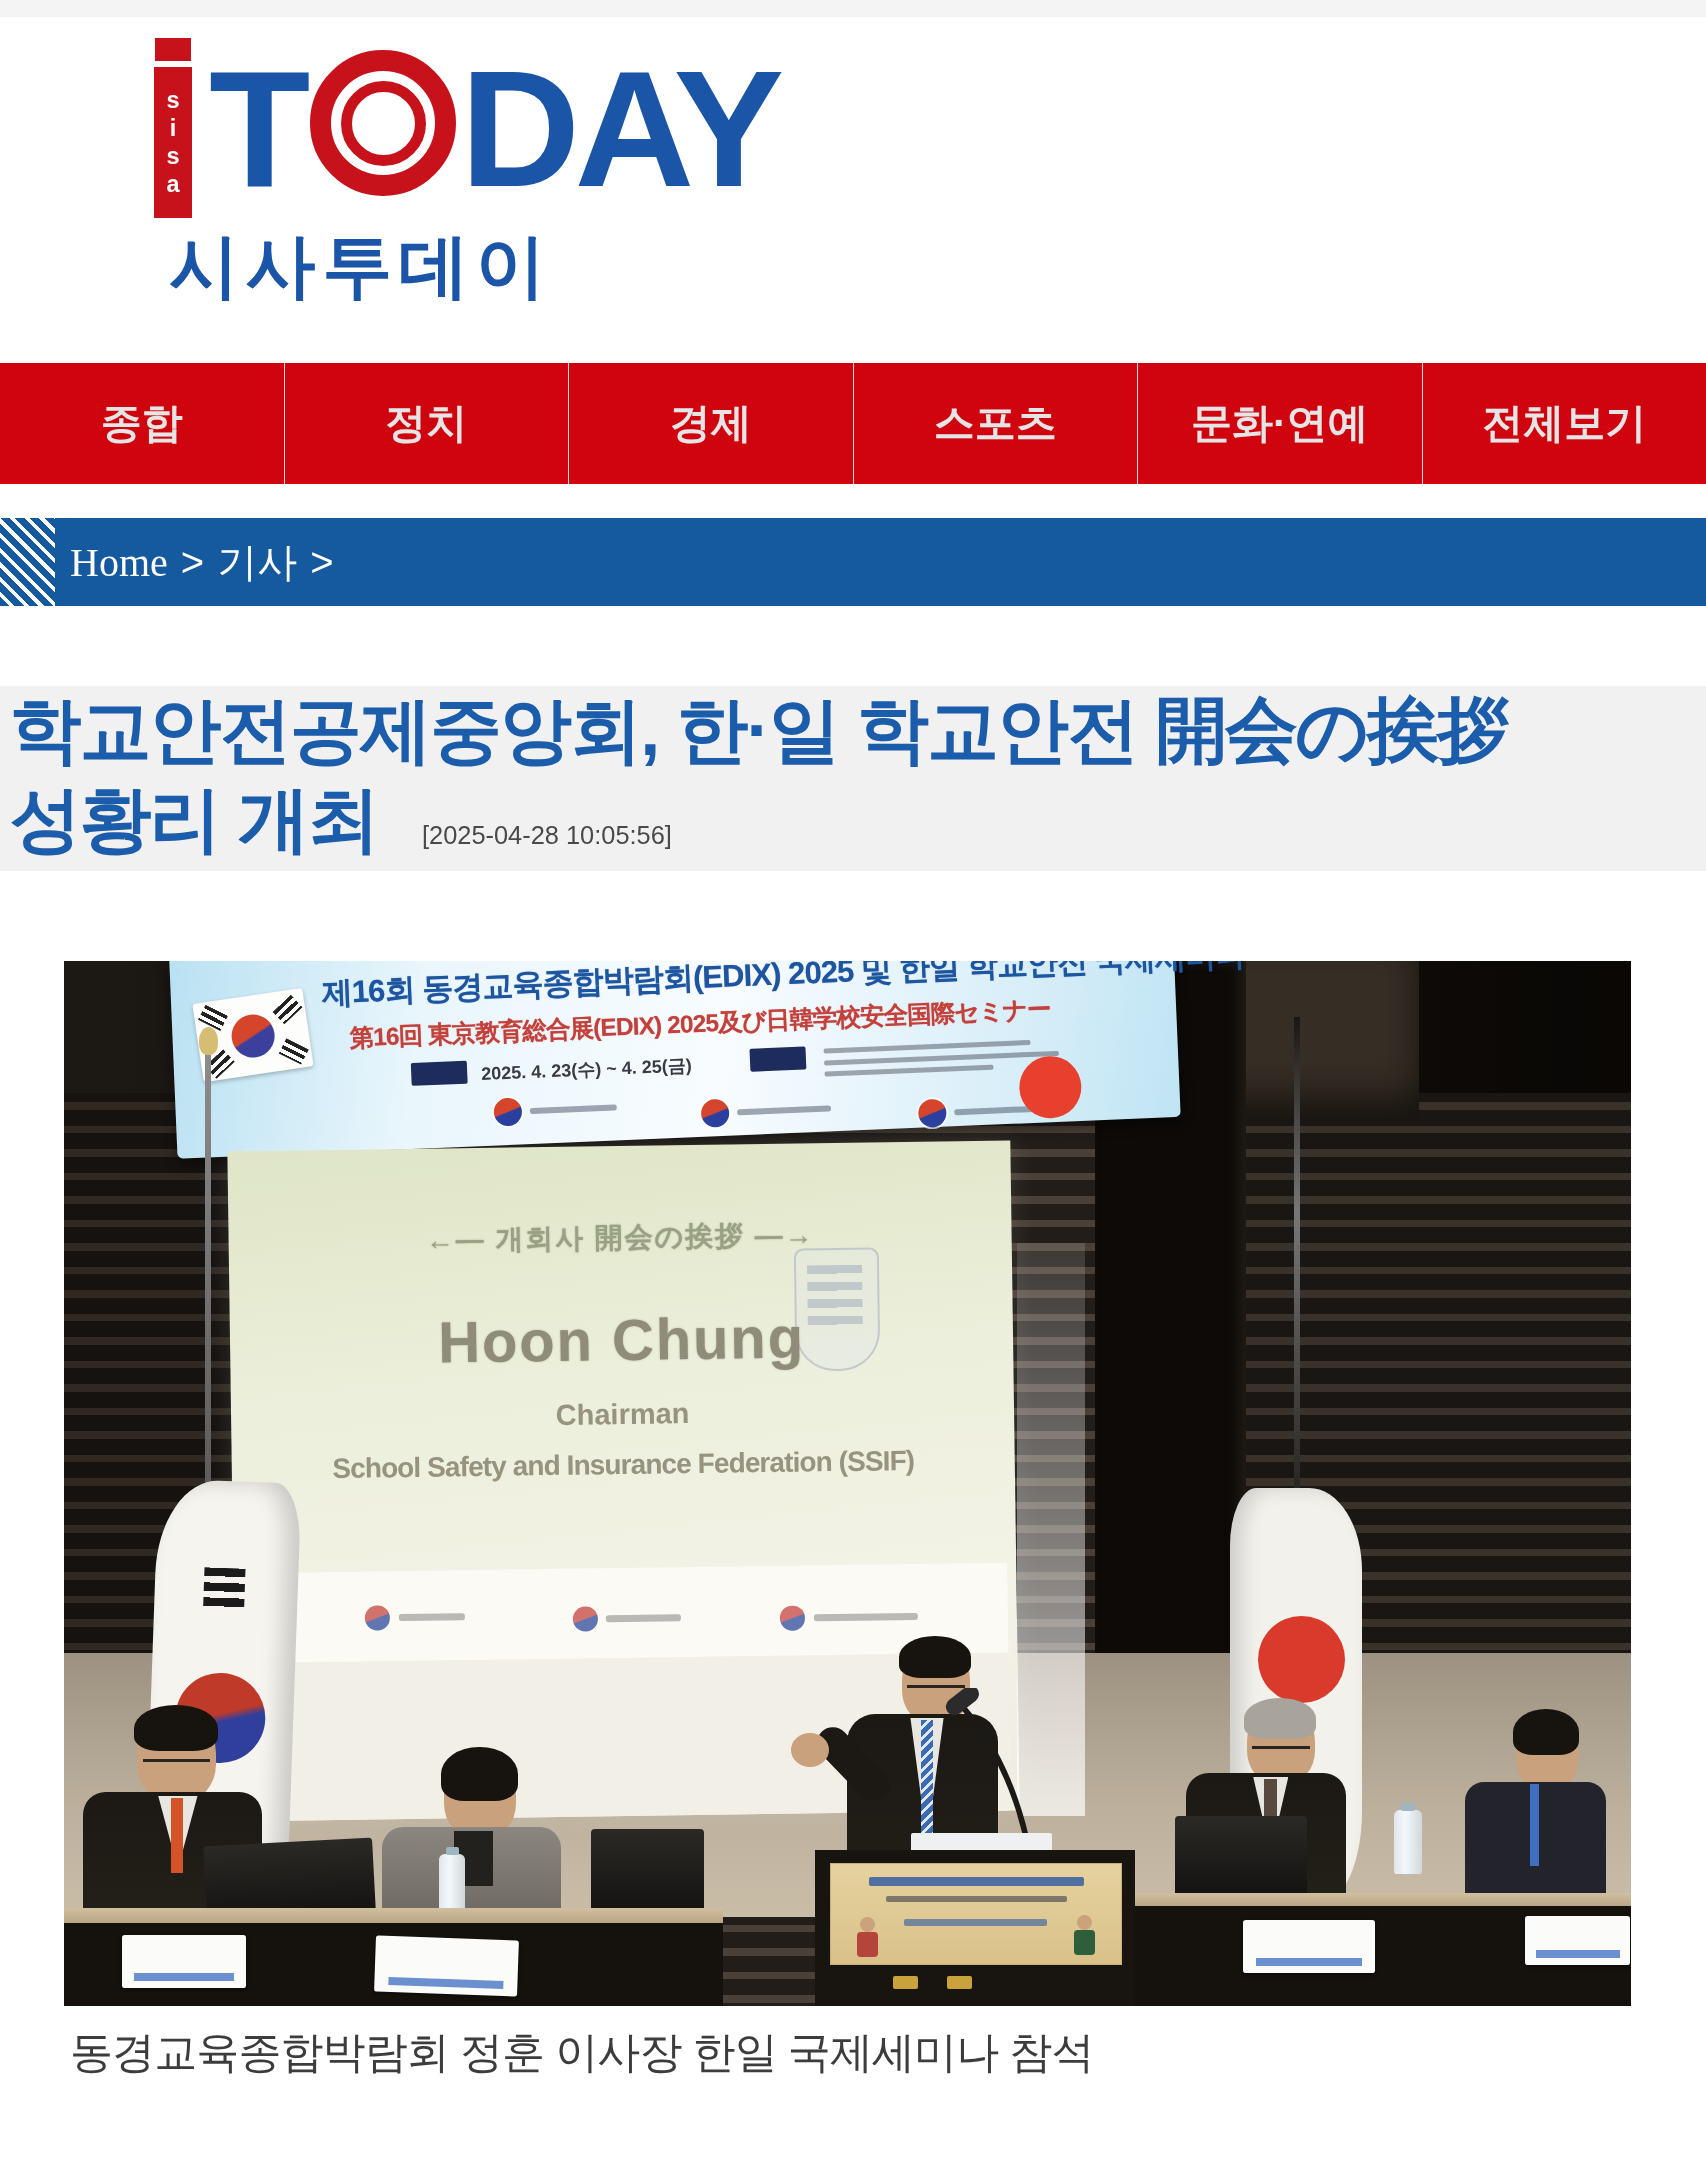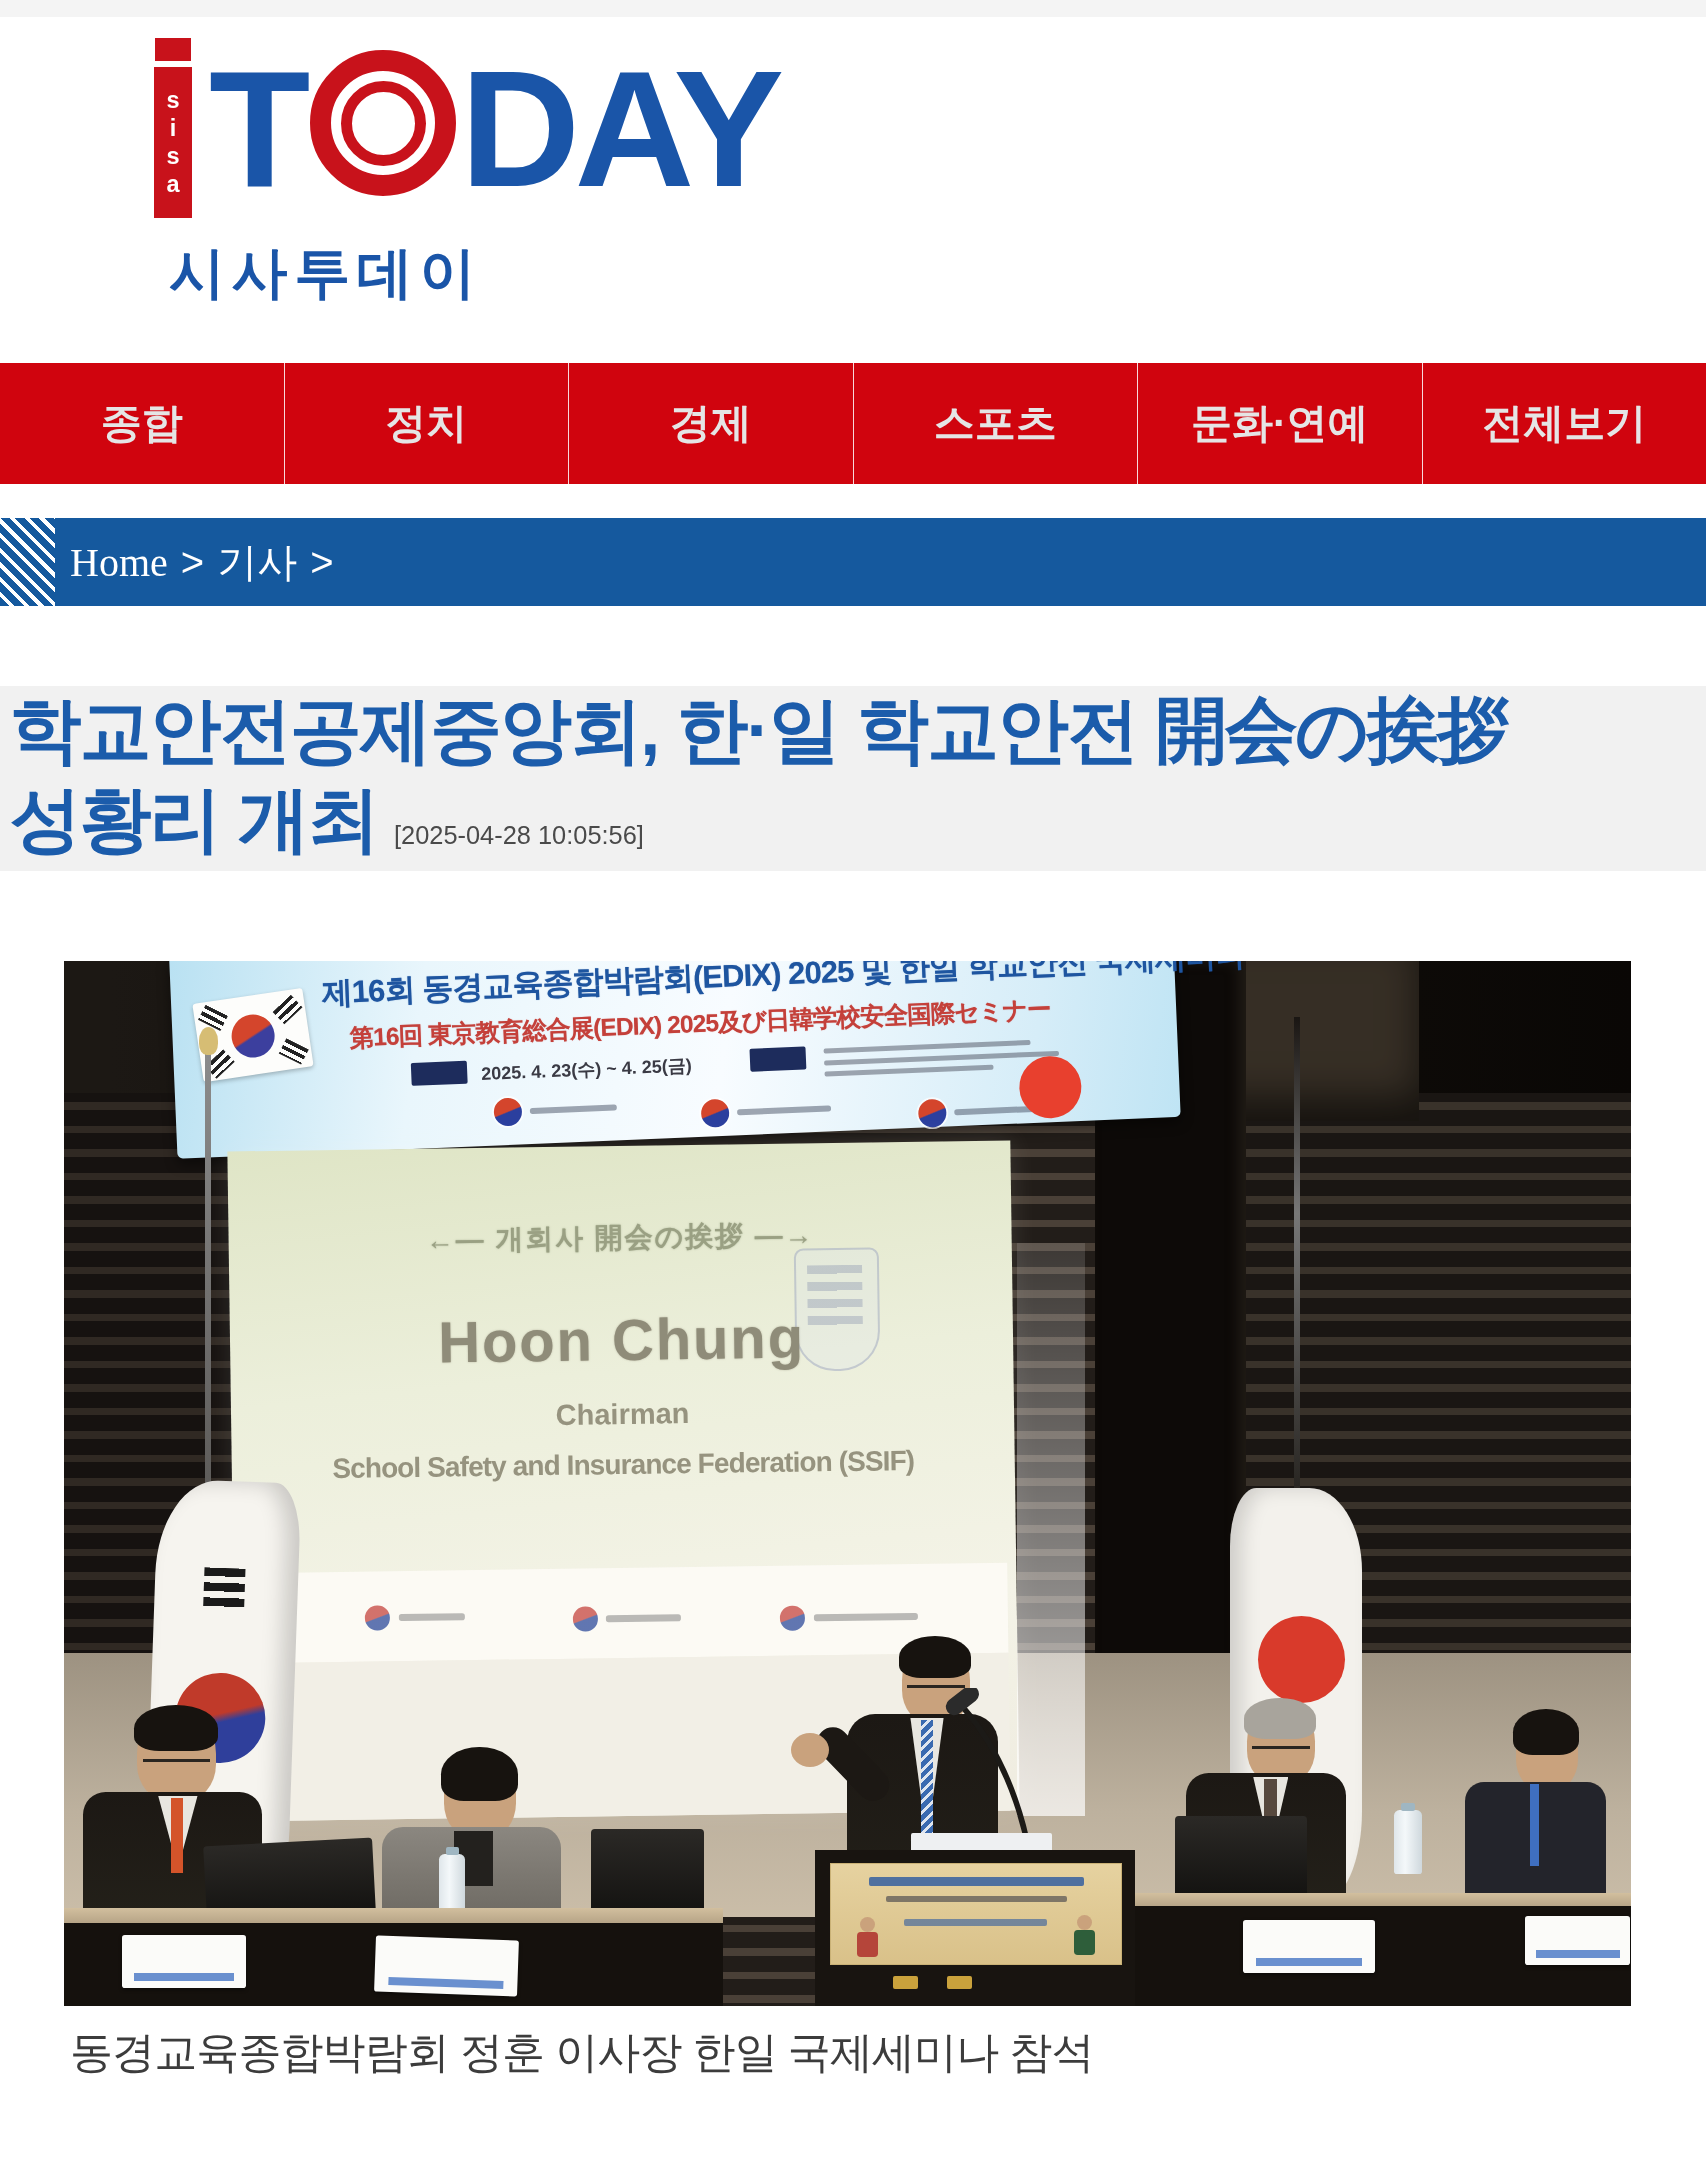--- a/index.html
+++ b/index.html
@@ -14,42 +14,42 @@
   .logo-row{left:154px;top:38px;display:flex;align-items:center;cursor:pointer;}
   .sisa-col{display:flex;flex-direction:column;align-items:center;margin-right:17px;}
   .sisa-dot{width:36px;height:22.6px;background:#c8121b;margin-bottom:6.6px;}
   .sisa-bar{width:38px;height:151px;background:#c8121b;display:flex;align-items:center;justify-content:center;}
   .sisa-bar span{writing-mode:vertical-rl;text-orientation:upright;color:#fff;font-size:23.5px;
                  font-weight:bold;letter-spacing:1.9px;line-height:38px;}
   .logo-word{display:flex;align-items:center;}
   .logo-t,.logo-day{font-size:166px;font-weight:800;color:#1a55a8;line-height:151px;letter-spacing:-5.6px;}
   .logo-o{width:104px;height:104px;border:21px solid #c8121b;border-radius:50%;position:relative;margin:0 3.8px 9.4px 5.6px;}
   .logo-o-inner{position:absolute;inset:9.4px;border:11.3px solid #c8121b;border-radius:50%;}
-  .logo-korean{left:169px;top:236px;font-size:56px;font-weight:900;color:#1a55a8;letter-spacing:6.6px;}
+  .logo-korean{left:169px;top:220px;font-size:70px;font-weight:900;color:#1a55a8;letter-spacing:6.6px;}
 
   
   .nav{left:0;top:363px;width:1706px;height:121px;background:#d0040e;display:flex;}
   .nav-item{flex:1;display:flex;align-items:center;justify-content:center;color:#e5e5e5;
             font-size:41px;font-weight:bold;border-right:1.9px solid rgba(255,255,255,.85);cursor:pointer;}
   .nav-item:last-child{border-right:none;text-align:center;}
 
   
   .crumb{left:0;top:518px;width:1706px;height:88px;background:#15599e;display:flex;align-items:center;color:#fff;}
   .crumb-icon{width:55px;height:88px;margin-right:15px;
       background:repeating-linear-gradient(45deg,transparent 0 6.6px,#fff 6.6px 10.4px);}
   .crumb span{font-size:40px;}
   .crumb .lnk{cursor:pointer;font-family:Liberation Serif, serif;}
   .crumb .sep{margin:0 13px;}
 
   
   .title-block{left:0;top:686px;width:1706px;height:185px;background:#f1f1f1;}
   .title-line{color:#1b5cab;font-weight:800;font-size:72px;line-height:89px;white-space:nowrap;
               padding-left:9.4px;letter-spacing:-1.9px;}
   .title-line2-row{display:flex;align-items:baseline;}
-  .stamp{font-size:25.4px;color:#4a4a4a;font-weight:normal;margin-left:16px;letter-spacing:0;}
+  .stamp{font-size:25.4px;color:#4a4a4a;font-weight:normal;margin-left:44px;letter-spacing:0;}
 
   
   .photo{left:64px;top:961px;width:1567px;height:1045px;overflow:hidden;background:
      repeating-linear-gradient(180deg,#4a4037 0px,#4a4037 7.5px,#221d19 7.5px,#221d19 23.5px);}
   .ceiling{left:0;top:0;width:1567px;height:132px;background:linear-gradient(90deg,#2c2620,#1a140f 55%,#0d0a07);}
   .cove{left:960px;top:0;width:395px;height:160px;background:#463c30;border-radius:0 0 0 179px;
         box-shadow:inset 0 -23.5px 38px rgba(0,0,0,.6);}
   .spotlight{left:998px;top:17px;width:104px;height:75px;border-radius:50%;
         background:radial-gradient(circle,rgba(255,250,228,.95) 0 22%,rgba(255,250,228,0) 70%);}
   .right-panel{left:1031px;top:0;width:151px;height:946px;background:#0d0a08;

